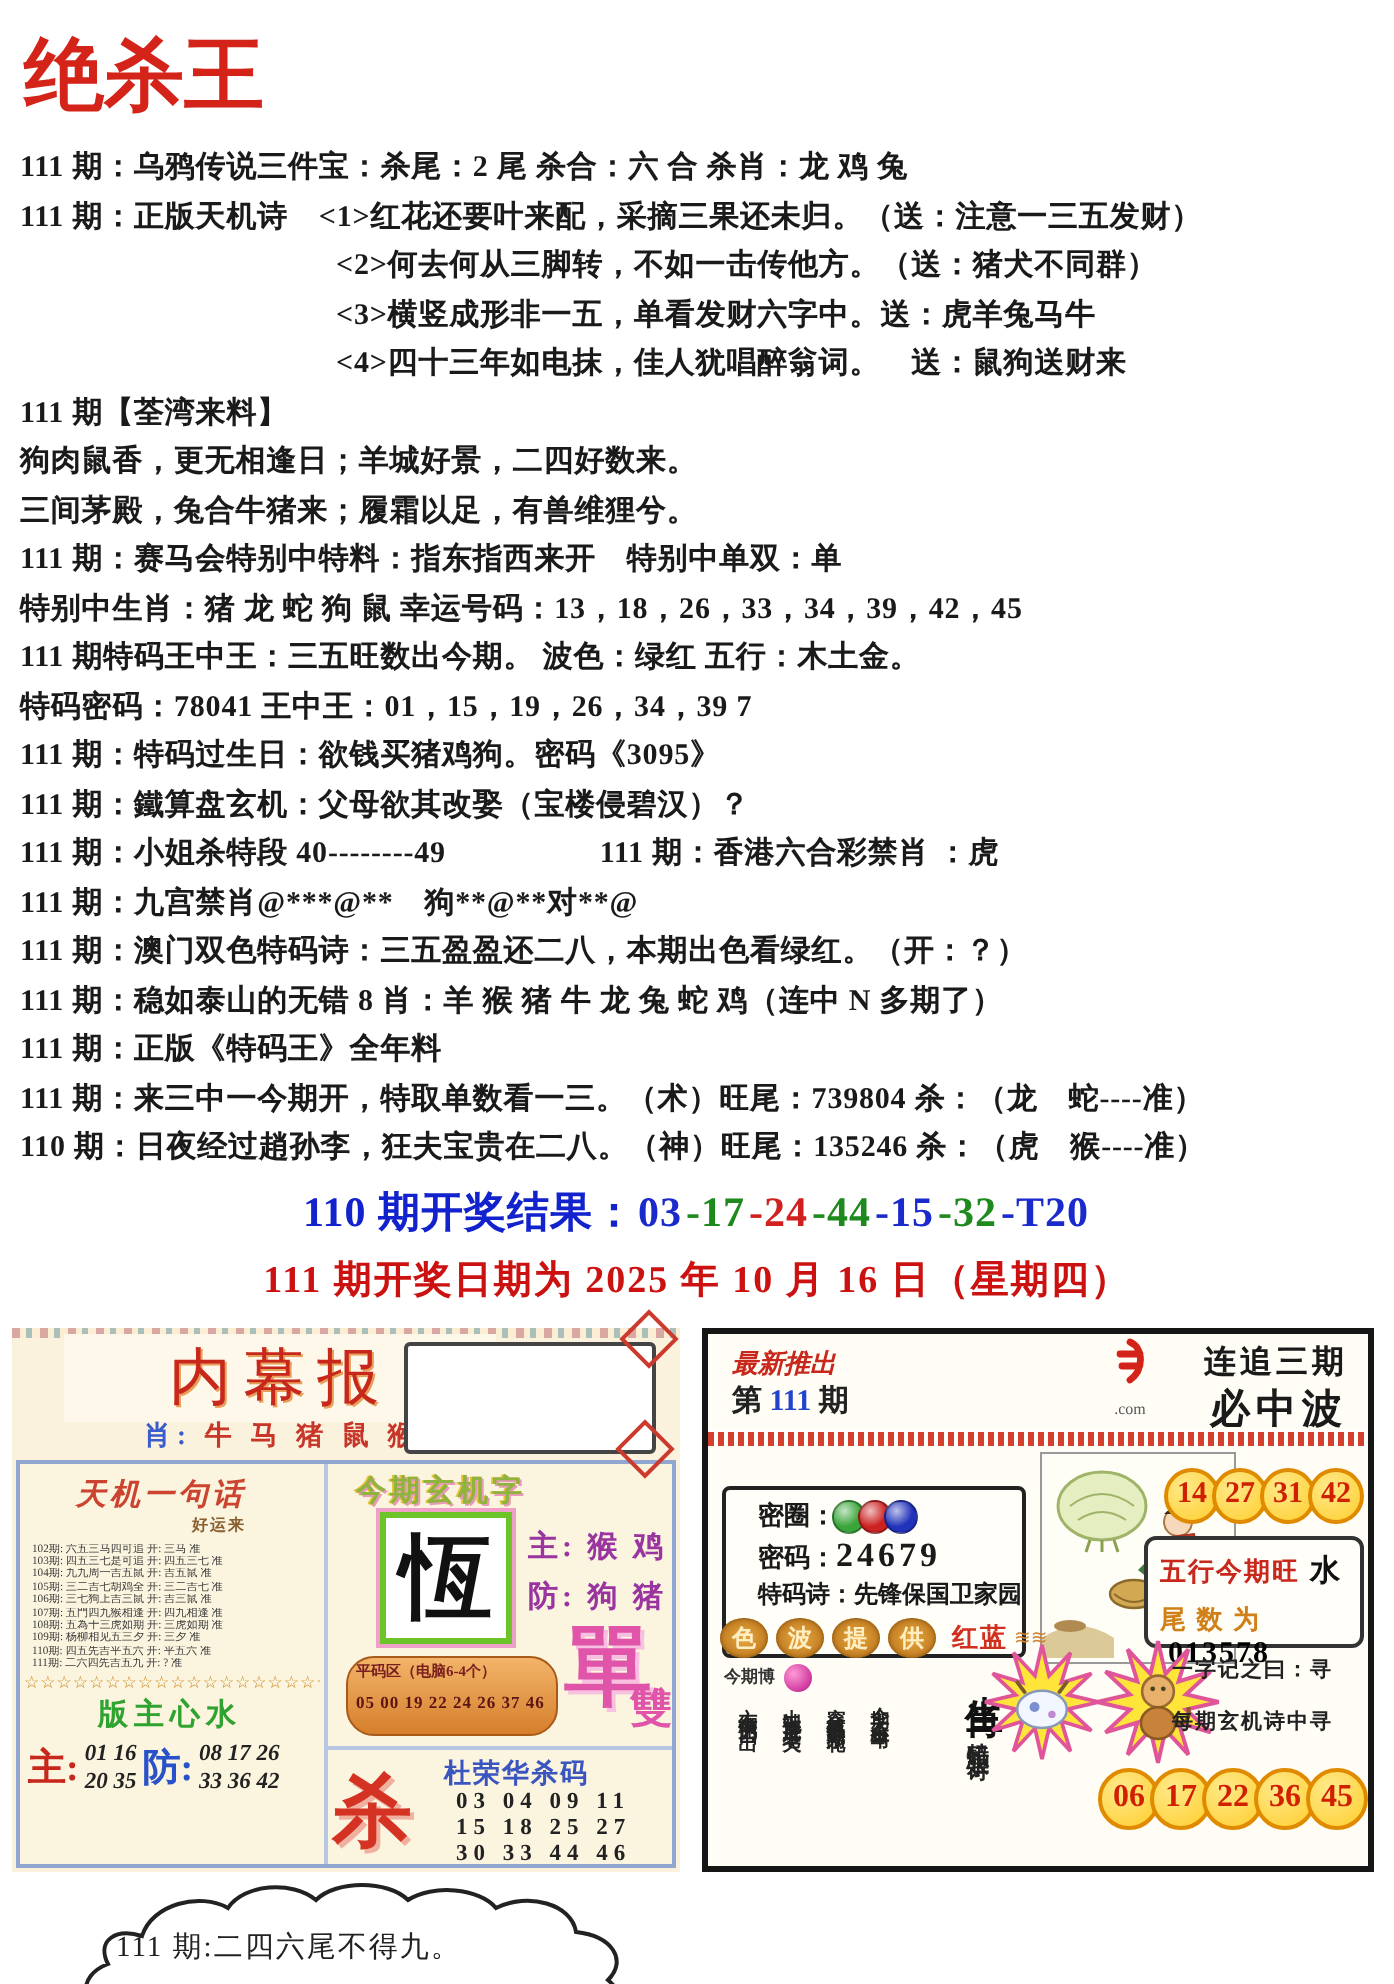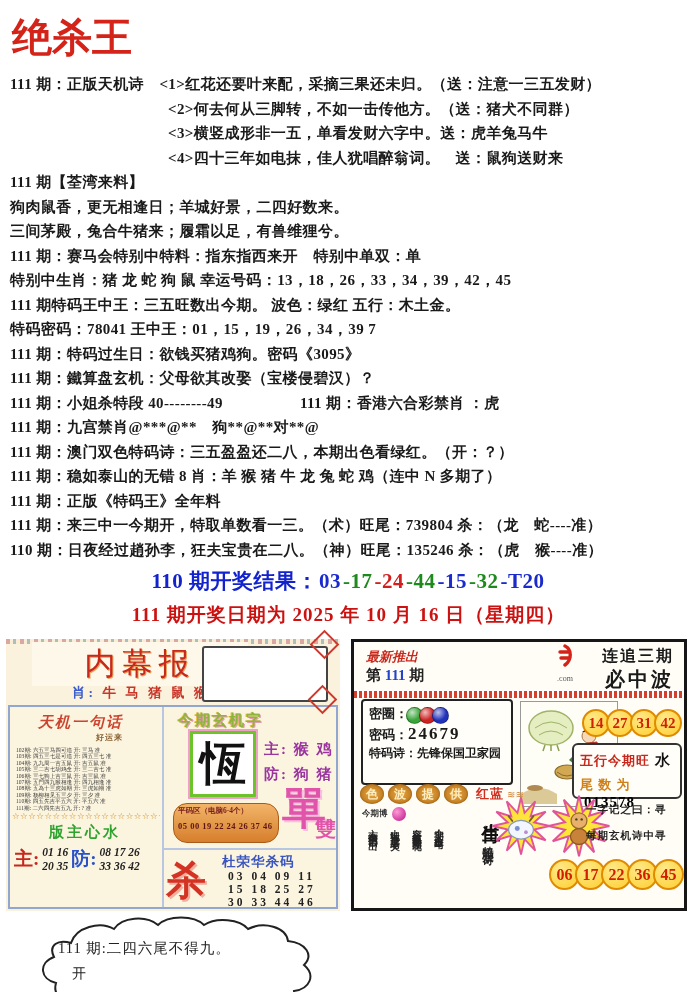--- a/index.html
+++ b/index.html
@@ -78,22 +78,22 @@
   .rp-promo{position:absolute;left:12px;top:6px;font-size:13px;font-weight:900;color:#c8281c;font-style:italic;}
   .rp-issue{position:absolute;left:12px;top:24px;font-size:15px;font-weight:700;color:#222;}
   .rp-issue b{color:#2244cc;}
   .rp-logo{position:absolute;left:196px;top:2px;width:30px;text-align:center;}
   .rp-com{font-size:8px;color:#555;}
   .rp-tr1{position:absolute;right:10px;top:4px;font-size:16px;font-weight:900;letter-spacing:2px;}
   .rp-tr2{position:absolute;right:10px;top:24px;font-size:20px;font-weight:900;letter-spacing:3px;}
   .rp-divider{height:7px;border-top:1px solid #fff;
      background:repeating-linear-gradient(90deg,#d4402e 0 3px,#fff 3px 5px);}
   .rp-content{position:absolute;left:0;top:57px;right:0;bottom:0;}
-  .rp-mibox{position:absolute;left:7px;top:0;width:152px;height:86px;border:2.5px solid #222;
-     border-radius:4px;padding:3px 6px;box-sizing:border-box;background:#fffef9;}
+  .rp-mibox{position:absolute;left:7px;top:19px;width:152px;height:86px;border:2.5px solid #222;
+     border-radius:4px;padding:3px 16px;box-sizing:border-box;background:#fffef9;}
   .rp-mirow{font-size:13px;font-weight:700;line-height:20px;white-space:nowrap;}
   .mcircle{display:inline-block;width:15px;height:15px;border-radius:50%;margin:0 -2px;
      vertical-align:middle;border:1px solid rgba(0,0,0,.3);
      background-image:radial-gradient(circle at 35% 30%,rgba(255,255,255,.7),rgba(255,255,255,0) 55%);}
   .rp-mima-val{font-size:17px;letter-spacing:2px;}
   .rp-shi{font-size:12px;font-weight:700;white-space:nowrap;}
   .rp-illus{position:absolute;left:166px;top:2px;width:96px;height:104px;border:1px solid #999;background:#fffef6;}
   .ballrow{position:absolute;display:flex;}
   .ball{width:28px;height:28px;border-radius:50%;background:radial-gradient(circle at 35% 30%,#ffe98a,#ffce2e);
      border:2px solid #e08a00;color:#d02000;font-size:15px;font-weight:900;display:flex;align-items:center;
@@ -134,20 +134,21 @@
   .bubble-line2{position:absolute;left:72px;top:52px;font-size:14px;color:#222;}
 </style>
 </head>
 <body>
 
 <div class="page">
 
   <h1 class="title">绝杀王</h1>
 
   <div class="lines" id="main-lines">
+      <div class="line">111 期：乌鸦传说三件宝：杀尾：2 尾 杀合：六 合 杀肖：龙 鸡 兔</div>
       <div class="line">111 期：正版天机诗　&lt;1&gt;红花还要叶来配，采摘三果还未归。（送：注意一三五发财）</div>
       <div class="line indent">&lt;2&gt;何去何从三脚转，不如一击传他方。（送：猪犬不同群）</div>
       <div class="line indent">&lt;3&gt;横竖成形非一五，单看发财六字中。送：虎羊兔马牛</div>
       <div class="line indent">&lt;4&gt;四十三年如电抹，佳人犹唱醉翁词。　送：鼠狗送财来</div>
       <div class="line">111 期【荃湾来料】</div>
       <div class="line">狗肉鼠香，更无相逢日；羊城好景，二四好数来。</div>
       <div class="line">三间茅殿，兔合牛猪来；履霜以足，有兽维狸兮。</div>
       <div class="line">111 期：赛马会特别中特料：指东指西来开　特别中单双：单</div>
       <div class="line">特别中生肖：猪 龙 蛇 狗 鼠 幸运号码：13，18，26，33，34，39，42，45</div>
       <div class="line">111 期特码王中王：三五旺数出今期。 波色：绿红 五行：木土金。</div>

